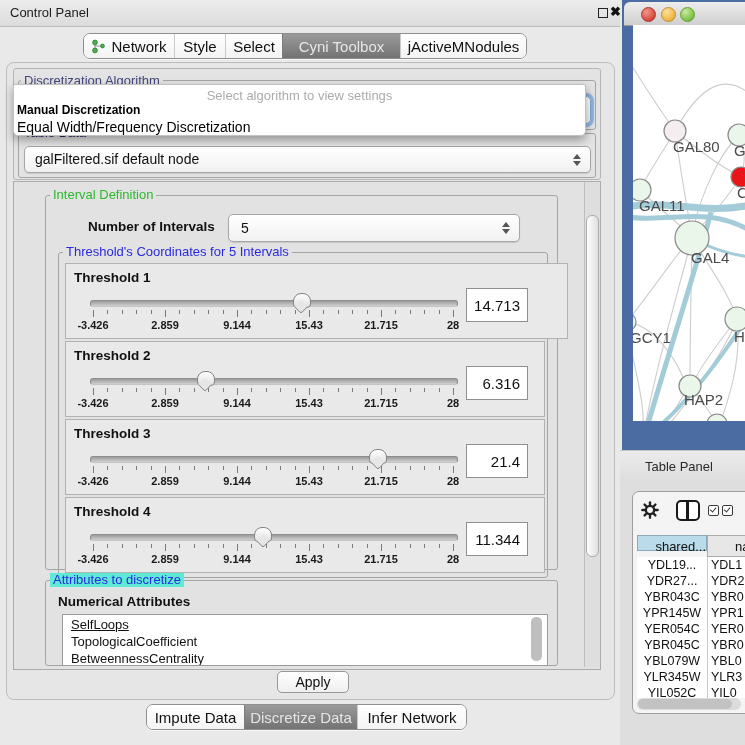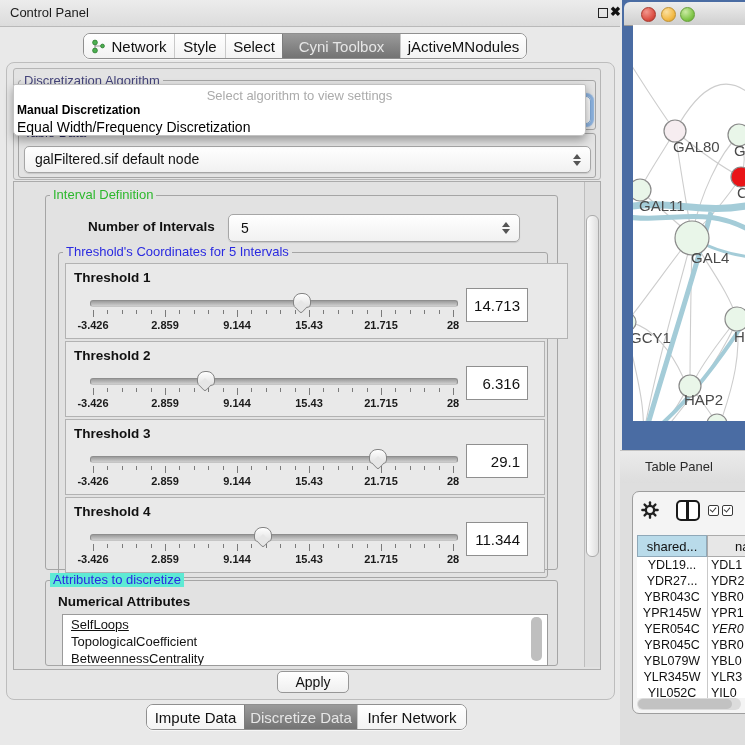--- a/index.html
+++ b/index.html
@@ -263,21 +263,21 @@
       <div class="tick" style="left: 358.2px; top: 46px; height: 4px;"></div>
       <div class="tick" style="left: 372.6px; top: 46px; height: 4px;"></div>
       <div class="tick" style="left: 387px; top: 46px; height: 7px;"></div>
       <div class="ticklab" style="left: 2px; top: 55px;">-3.426</div>
       <div class="ticklab" style="left: 74px; top: 55px;">2.859</div>
       <div class="ticklab" style="left: 146px; top: 55px;">9.144</div>
       <div class="ticklab" style="left: 218px; top: 55px;">15.43</div>
       <div class="ticklab" style="left: 290px; top: 55px;">21.715</div>
       <div class="ticklab" style="left: 362px; top: 55px;">28</div>
       <div class="thumb" style="left: 303.4px;"></div>
-      <div class="valbox">29.1</div>
+      <div class="valbox">21.4</div>
     </div>
     <div class="tpanel" style="top: 244px;">
       <div class="tlabel">Threshold 4</div>
       <div class="track"></div>
       <div class="tick" style="left: 27px; top: 46px; height: 7px;"></div>
       <div class="tick" style="left: 41.4px; top: 46px; height: 4px;"></div>
       <div class="tick" style="left: 55.8px; top: 46px; height: 4px;"></div>
       <div class="tick" style="left: 70.2px; top: 46px; height: 4px;"></div>
       <div class="tick" style="left: 84.6px; top: 46px; height: 4px;"></div>
       <div class="tick" style="left: 99px; top: 46px; height: 7px;"></div>
@@ -415,35 +415,35 @@
       <line x1="13.6" y1="6.4" x2="16" y2="4"></line>
   </g>
   <circle cx="10" cy="10" r="4.6" fill="none" stroke="#222" stroke-width="2.6"></circle>
 </svg>
 <div class="abs" style="left:676px;top:500px;width:20px;height:17px;border:2.5px solid #1a1a1a;border-radius:5px;background:#FFF;">
   <div style="position:absolute;left:8px;top:0;width:2.5px;height:17px;background:#1a1a1a;"></div>
 </div>
 <div class="cb" style="left:708px;top:505px;"></div>
 <div class="cb" style="left:722px;top:505px;"></div>
 
-<div class="th-cell" style="left: 637px; top: 535px; width: 70px; height: 22px; border: 1px solid rgb(143, 168, 184); line-height: 21px; text-align: center; color: rgb(17, 17, 17); background: rgb(185, 219, 234);" title="shared...">shared...</div>
+<div class="th-cell" style="left: 637px; top: 535px; width: 70px; height: 16px; border: 1px solid rgb(143, 168, 184); line-height: 21px; text-align: right; color: rgb(17, 17, 17); background: rgb(185, 219, 234);" title="shared...">shared...</div>
 <div class="th-cell" style="left:707px;top:535px;width:110px;height:22px;background:#E7E7E7;border:1px solid #ABABAB;line-height:21px;padding-left:27px;color:#111;">na</div>
 
 <div class="abs" style="left:637px;top:557px;width:180px;height:141px;background:#FFF;overflow:hidden;" id="tableRows">
   <div style="position:absolute;left:70px;top:0;width:1px;height:141px;background:#C9C9C9;"></div>
 <div class="row-cell" style="left: 0px; top: 0px; width: 70px; text-align: center; line-height: 16px;">YDL19...</div>
     <div class="row-cell" style="left: 74px; top: 0px; line-height: 16px;">YDL1</div>
     <div class="row-cell" style="left: 0px; top: 16px; width: 70px; text-align: center; line-height: 16px;">YDR27...</div>
     <div class="row-cell" style="left: 74px; top: 16px; line-height: 16px;">YDR2</div>
     <div class="row-cell" style="left: 0px; top: 32px; width: 70px; text-align: center; line-height: 16px;">YBR043C</div>
     <div class="row-cell" style="left: 74px; top: 32px; line-height: 16px;">YBR0</div>
     <div class="row-cell" style="left: 0px; top: 48px; width: 70px; text-align: center; line-height: 16px;">YPR145W</div>
     <div class="row-cell" style="left: 74px; top: 48px; line-height: 16px;">YPR1</div>
     <div class="row-cell" style="left: 0px; top: 64px; width: 70px; text-align: center; line-height: 16px;">YER054C</div>
-    <div class="row-cell" style="left: 74px; top: 64px; line-height: 16px; font-style: italic;">YER0</div>
+    <div class="row-cell" style="left: 74px; top: 64px; line-height: 16px;">YER0</div>
     <div class="row-cell" style="left: 0px; top: 80px; width: 70px; text-align: center; line-height: 16px;">YBR045C</div>
     <div class="row-cell" style="left: 74px; top: 80px; line-height: 16px;">YBR0</div>
     <div class="row-cell" style="left: 0px; top: 96px; width: 70px; text-align: center; line-height: 16px;">YBL079W</div>
     <div class="row-cell" style="left: 74px; top: 96px; line-height: 16px;">YBL0</div>
     <div class="row-cell" style="left: 0px; top: 112px; width: 70px; text-align: center; line-height: 16px;">YLR345W</div>
     <div class="row-cell" style="left: 74px; top: 112px; line-height: 16px;">YLR3</div>
     <div class="row-cell" style="left: 0px; top: 128px; width: 70px; text-align: center; line-height: 16px;">YIL052C</div>
     <div class="row-cell" style="left: 74px; top: 128px; line-height: 16px;">YIL0</div>
   </div>
 

